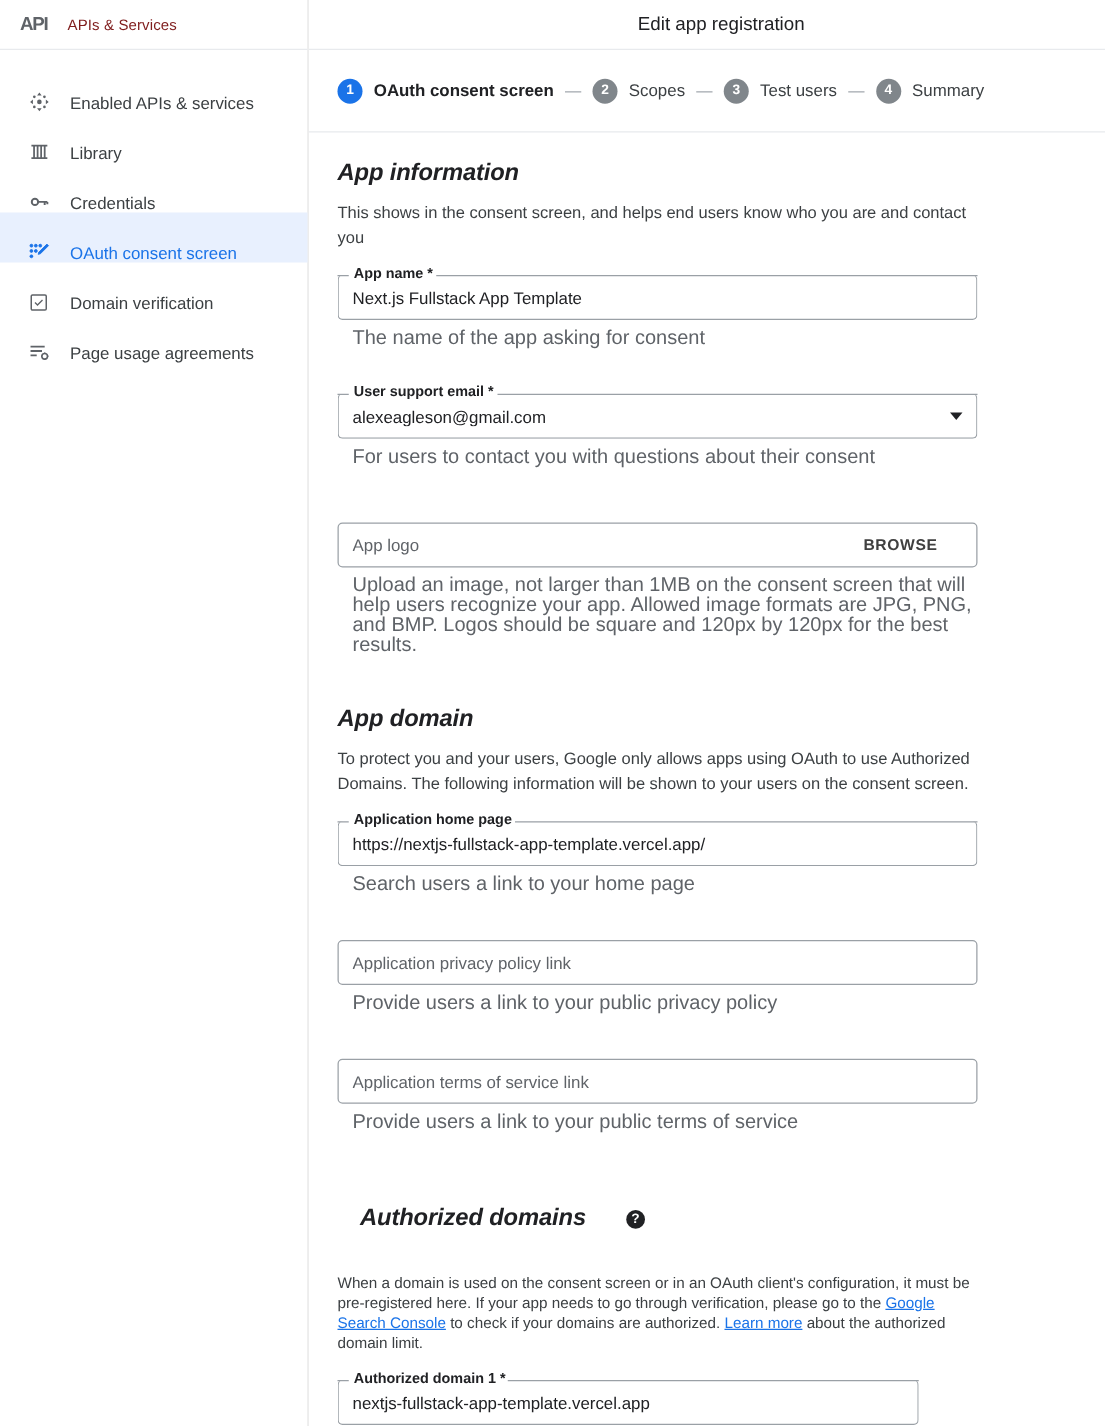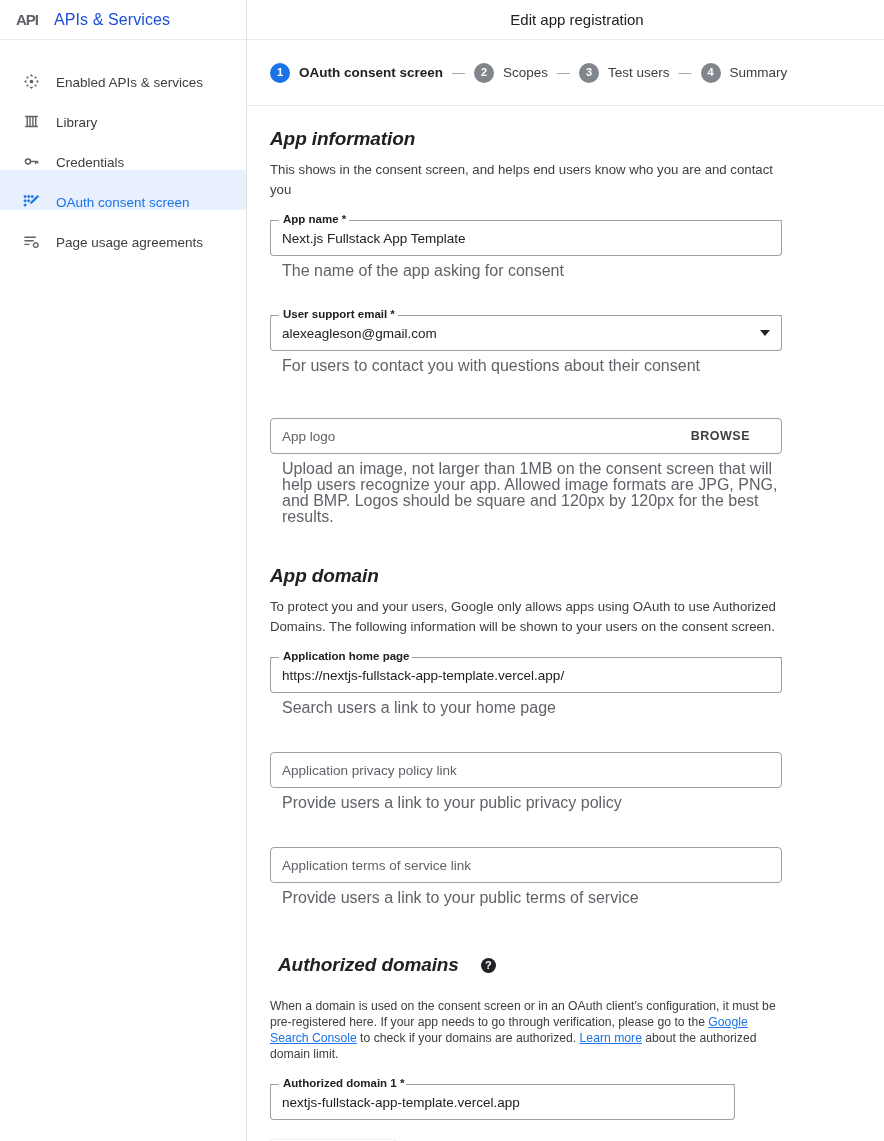--- a/index.html
+++ b/index.html
@@ -32,22 +32,22 @@
   .api-logo {
     font-family: Liberation Sans, sans-serif;
     font-weight: bold;
     font-size: 15px;
     letter-spacing: -1px;
     color: #5f6368;
     width: 34px;
     text-align: center;
   }
   .sb-title {
-    font-size: 16px;
-    color: #1d4ed8;
+    font-size: 12px;
+    color: #7f1d1d;
     margin-left: 10px;
     letter-spacing: .1px;
   }
   .sb-nav { padding-top: 10px; }
   .sb-item {
     display: flex;
     align-items: flex-end;
     height: 40px;
     padding-left: 14px;
     cursor: pointer;
@@ -346,20 +346,29 @@
               <circle cx="13" cy="5" r="1.6"></circle>
             <circle cx="3" cy="11" r="1.6"></circle>
               <circle cx="8" cy="11" r="1.6"></circle>
             <circle cx="3" cy="17" r="1.6"></circle>
             <path d="M20.5 3.2l1.8 1.8-9.2 9.2-2.4.6.6-2.4z"></path>
           </svg>
         </span>
         <span class="sb-label">OAuth consent screen</span>
       </div>
 
+      <div class="sb-item">
+        <span class="sb-ico">
+          <svg width="16" height="16" viewBox="0 0 24 24" fill="none" stroke="#5f6368" stroke-width="1.8">
+            <rect x="3" y="3" width="18" height="18" rx="1.5"></rect>
+            <path d="M7.5 12l3 3 6-6" stroke-width="1.6"></path>
+          </svg>
+        </span>
+        <span class="sb-label">Domain verification</span>
+      </div>
 
       <div class="sb-item">
         <span class="sb-ico">
           <svg width="17" height="17" viewBox="0 0 24 24" fill="none" stroke="#5f6368" stroke-width="2">
             <path d="M2 6h16M2 11h13M2 16h7"></path>
             <circle cx="18" cy="17" r="3.2" stroke-width="1.8"></circle>
             <path d="M18 12.8v1.2M18 20v1.2M13.8 17H15M21 17h1.2" stroke-width="1.6"></path>
           </svg>
         </span>
         <span class="sb-label">Page usage agreements</span>
@@ -469,21 +478,21 @@
       <div class="field">
         <div class="outline"></div>
         <input type="text" placeholder="Application terms of service link" style="">
       </div>
       <div class="helper">Provide users a link to your public terms of service</div>
 
       <div class="spacer-40"></div>
 
       
       <div class="auth-head">
-        <h2 class="section-title" style="margin:8px">Authorized domains</h2>
+        <h2 class="section-title" style="margin:18px">Authorized domains</h2>
         <span class="help-icon">?</span>
       </div>
 
       <p class="para"><span>When a domain is used on the consent screen or in an OAuth client's configuration, it must be pre-registered here. If your app needs to go through verification, please go to the </span><a>Google Search Console</a><span> to check if your domains are authorized. </span><a>Learn more</a><span> about the authorized domain limit.</span></p>
 
       <div class="field notched wide-domain">
         <div class="notch-row">
           <div class="notch-left"></div>
           <div class="notch-gap" style="width:127px"></div>
           <div class="notch-right"></div>

